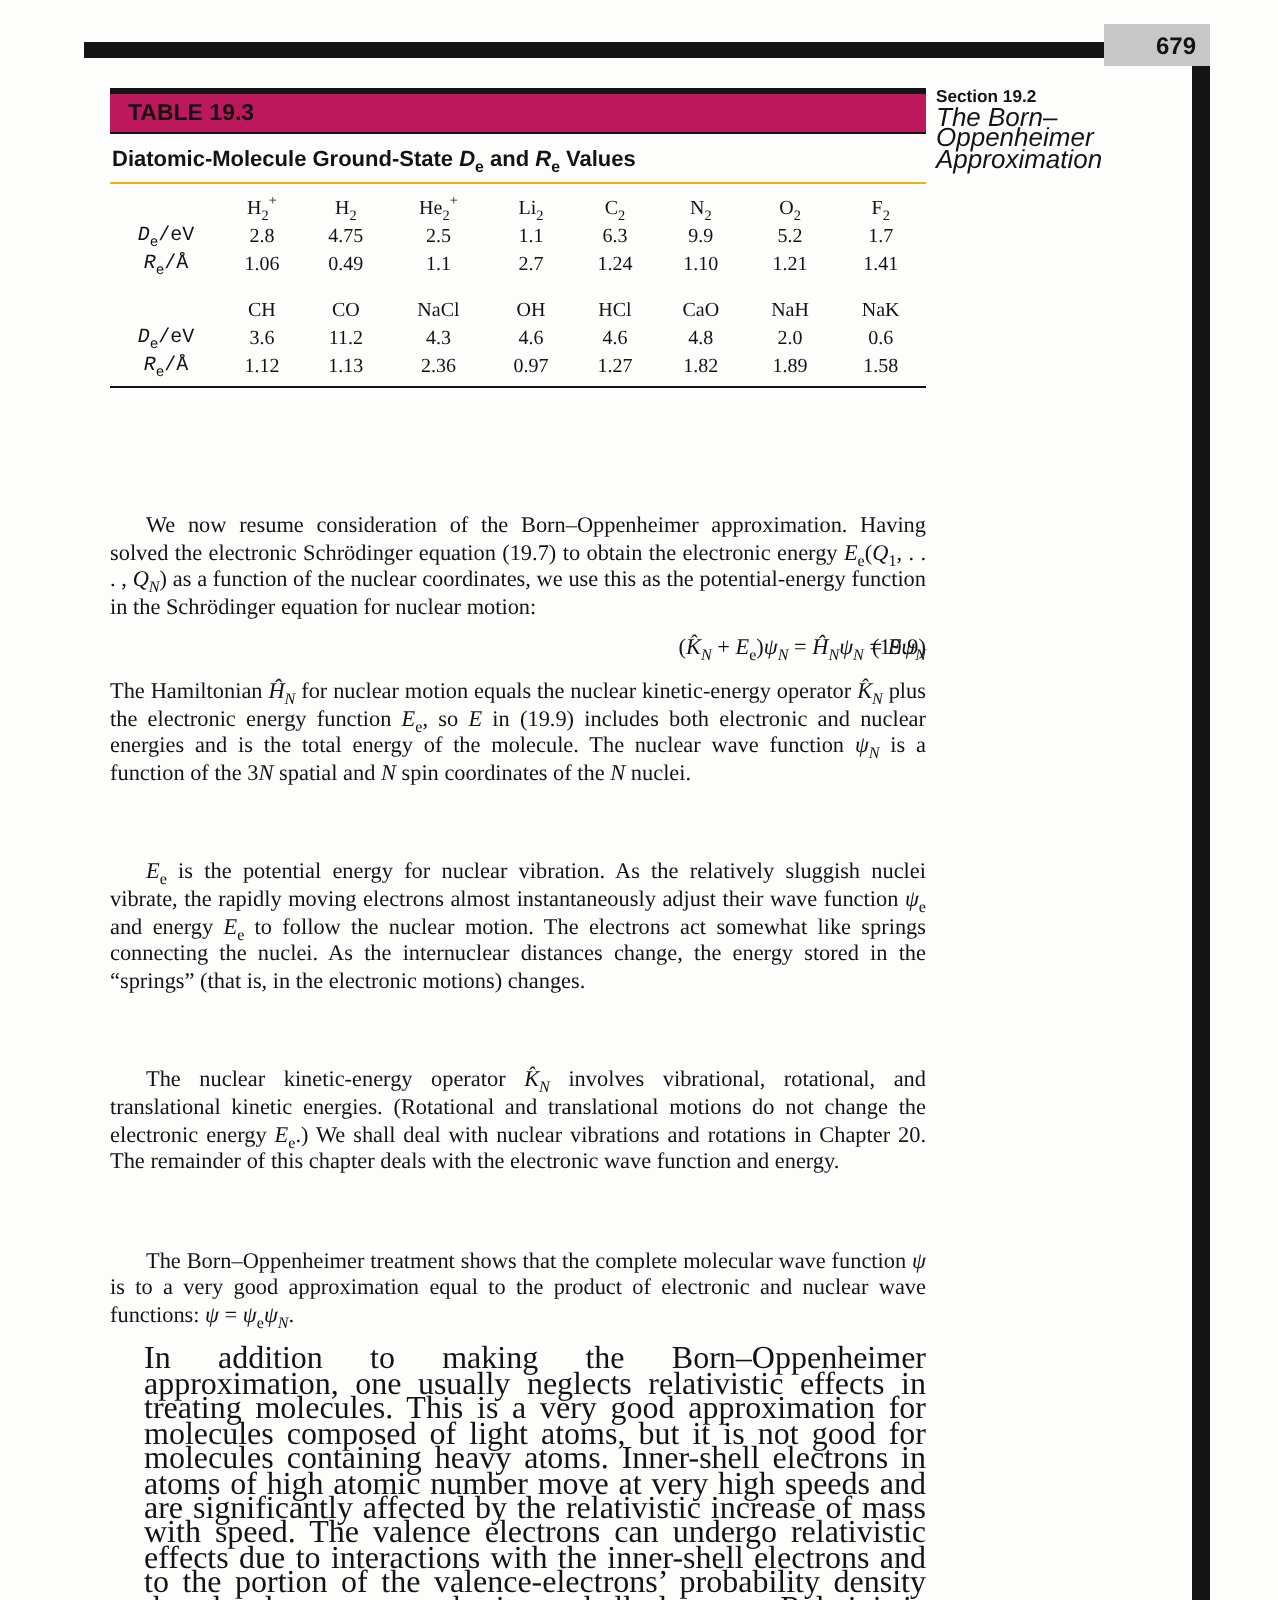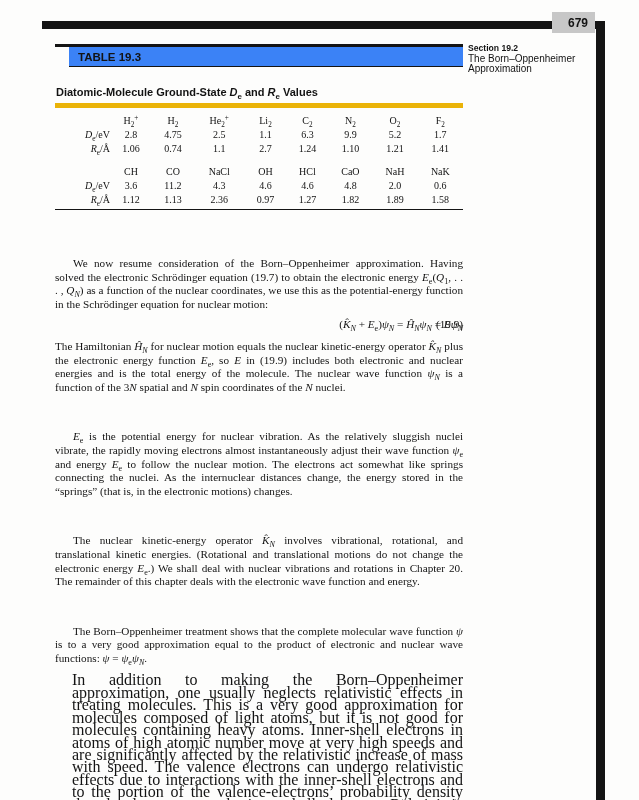--- a/index.html
+++ b/index.html
@@ -5,42 +5,42 @@
   * { margin:0; padding:0; box-sizing:border-box; }
   html,body { background:#ffffff; }
   .page {
     position:relative; width:639px; height:800px; background:#fdfdfc;
     font-family:"Liberation Serif", serif; color:#131313; overflow:hidden;
   }
   
   .top-bar  { position:absolute; left:42px; top:21px; width:555px; height:8px; background:#141414; }
   .edge-bar { position:absolute; left:596px; top:21px; width:9px; height:779px; background:#141414; }
   .pagenum-box {
-    position:absolute; left:552px; top:12px; width:43px; height:21px; background:#c7c7c7;
+    position:absolute; left:552px; top:12px; width:53px; height:21px; background:#c7c7c7;
     display:flex; align-items:center; justify-content:flex-end; padding-right:7px;
     font-family:"Liberation Sans", sans-serif; font-weight:bold; font-size:12px;
   }
   .margin-note {
     position:absolute; left:468px; top:43px; width:128px; text-align:left;
     font-family:"Liberation Sans", sans-serif;
   }
   .mn-label { font-weight:bold; font-size:8.6px; line-height:10.5px; }
-  .mn-line  { font-size:10px; line-height:10.5px; }
+  .mn-line  { font-size:13px; line-height:10.5px;font-style:italic; }
 
   
   .table-box { position:absolute; left:55px; top:44px; width:408px; font-family:"Liberation Sans", sans-serif; }
   .rule-thick { height:3px; background:#141414; }
   .label-bar {
-    background:#3b82f6; border-bottom:1px solid #141414;
-    padding:4px 9px 3px 9px; font-weight:bold; font-size:11.5px;margin-left:14px;
+    background:#be185d; border-bottom:1px solid #141414;
+    padding:4px 9px 3px 9px; font-weight:bold; font-size:11.5px;
   }
-  .table-title { font-weight:bold; font-size:11px; padding:7px 0 5px 1px; border-bottom:5px solid #eab308;margin-top:12px; }
+  .table-title { font-weight:bold; font-size:11px; padding:7px 0 5px 1px; border-bottom:1px solid #eab308; }
   .data-table { width:100%; border-collapse:collapse; font-family:"Liberation Serif", serif; font-size:10px; margin-top:5px; }
   .data-table td { text-align:center; padding:1.5px 0; }
-  .data-table td.row-label { text-align:right; padding-left:1px; }
+  .data-table td.row-label { text-align:center; padding-left:1px;font-family:Liberation Mono, monospace; }
   .c-label { width:55px; }
   .spacer td { height:9px; padding:0; }
   .table-bottom { border-bottom:1px solid #141414; height:4px; }
   sub, sup { font-size:72%; line-height:0; }
 
   
   .body-col {
     position:absolute; left:55px; top:221px; width:408px;
     font-size:11.2px; line-height:13.6px; text-align:justify;
   }
@@ -93,21 +93,21 @@
         <td>2.5</td>
         <td>1.1</td>
         <td>6.3</td>
         <td>9.9</td>
         <td>5.2</td>
         <td>1.7</td>
       </tr>
       <tr>
         <td class="row-label"><i>R</i><sub>e</sub>/Å</td>
         <td>1.06</td>
-        <td>0.74</td>
+        <td>0.49</td>
         <td>1.1</td>
         <td>2.7</td>
         <td>1.24</td>
         <td>1.10</td>
         <td>1.21</td>
         <td>1.41</td>
       </tr>
       <tr class="spacer">
             <td colspan="9"></td>
           </tr>

